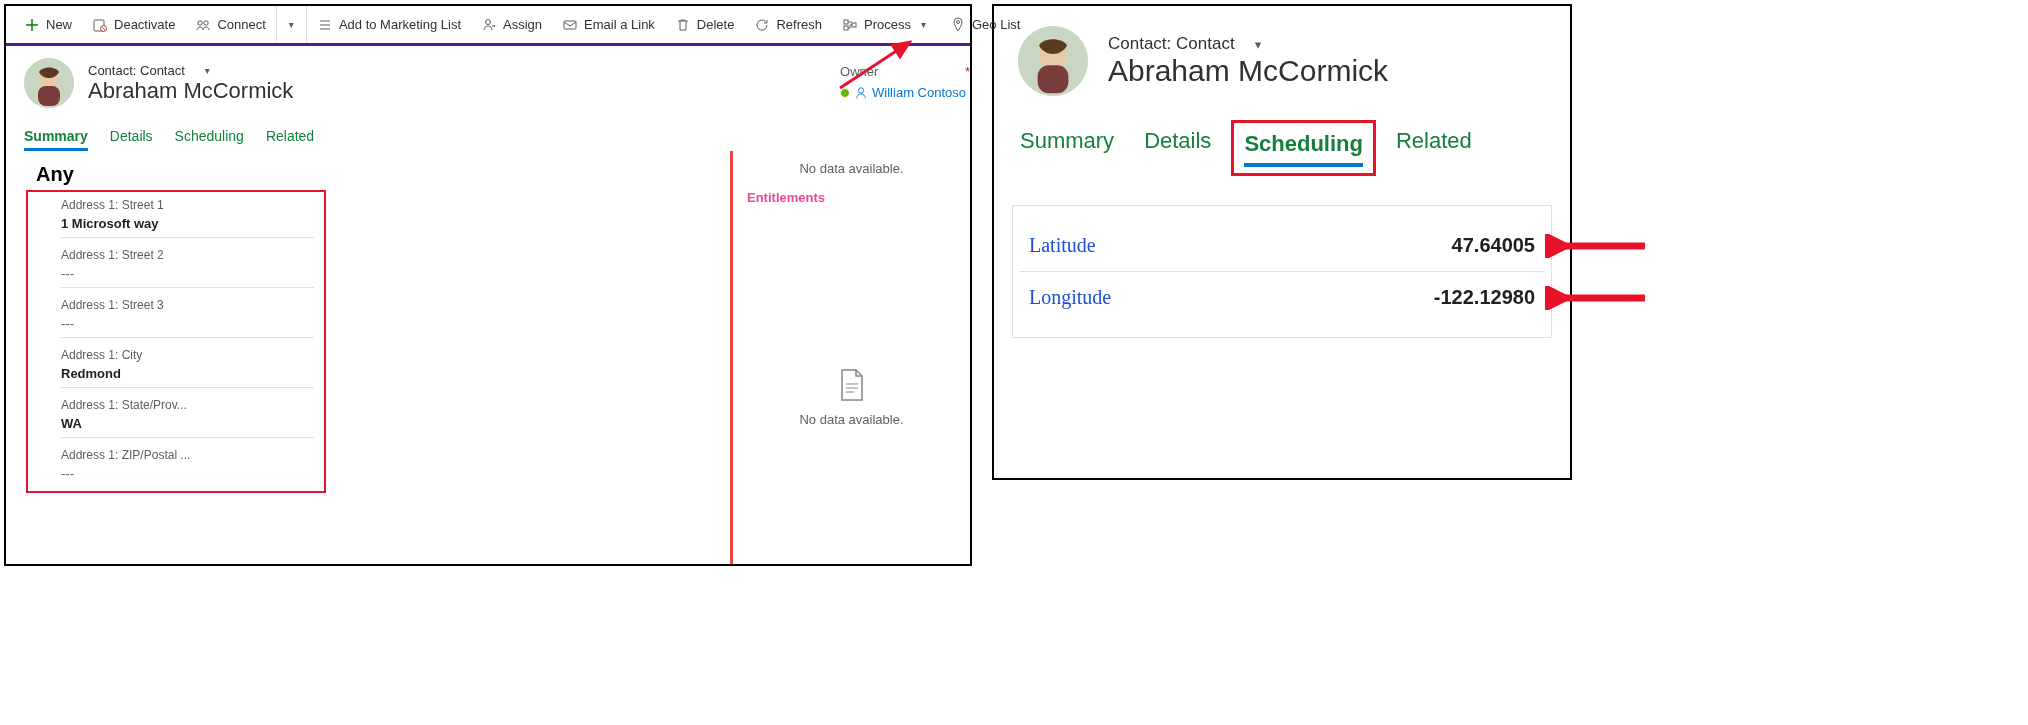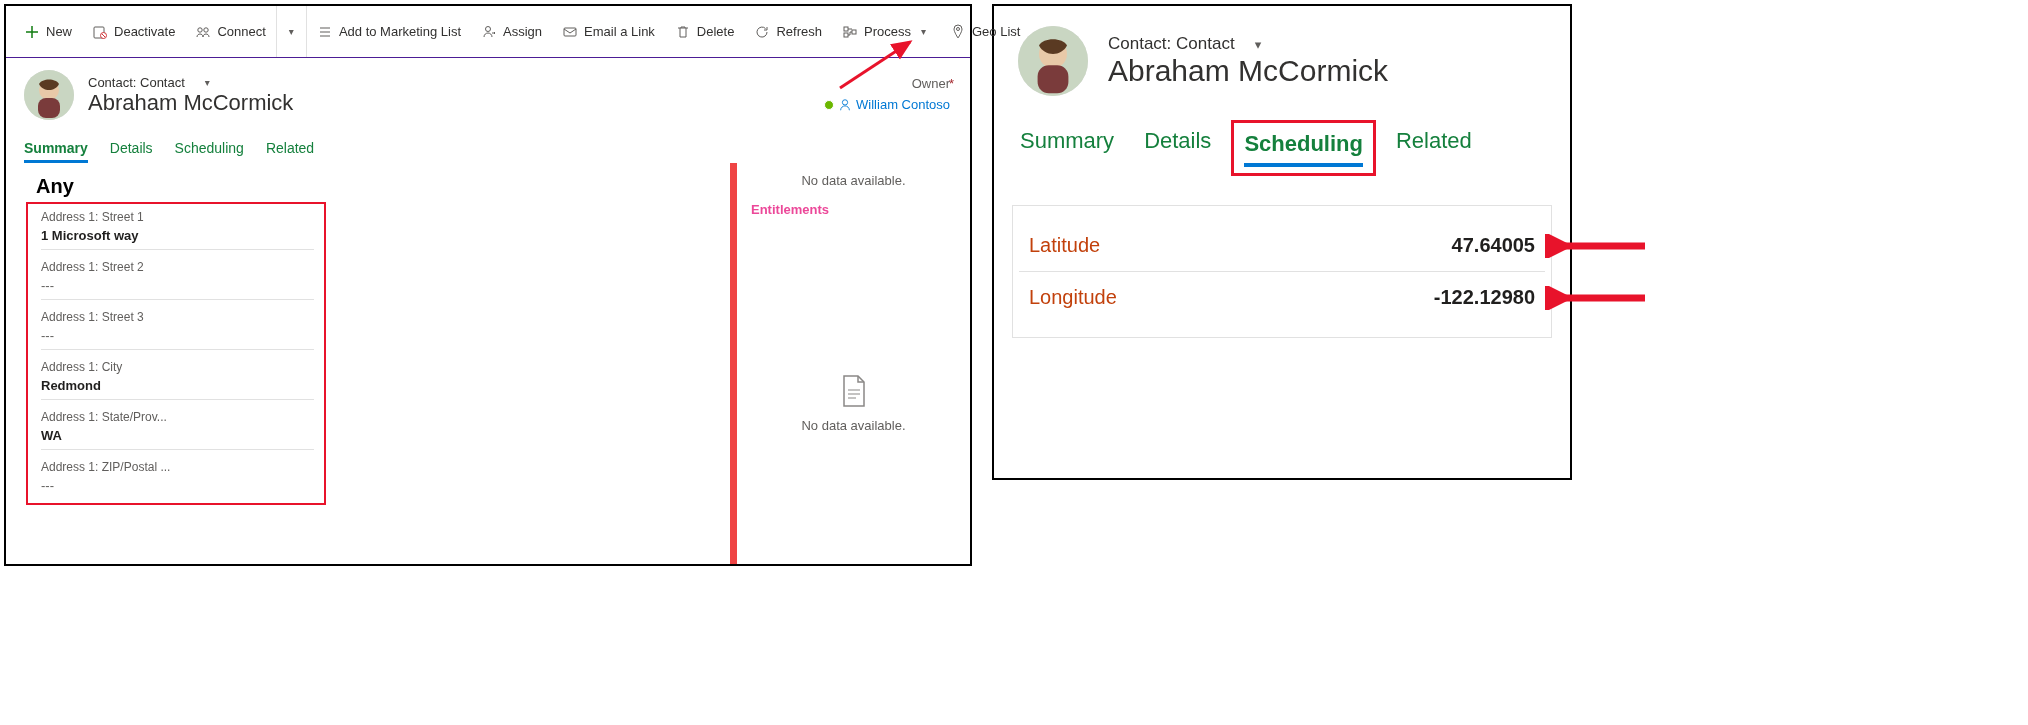--- a/index.html
+++ b/index.html
@@ -2,72 +2,72 @@
 <html><head>
 <meta charset="utf-8">
 <style>
   * { box-sizing: border-box; margin: 0; padding: 0; font-family: "Segoe UI", Arial, sans-serif; }
   body { background: #fff; display: flex; gap: 20px; padding: 4px; width: 2028px; }
   .panel { border: 2px solid #000; background: #fff; }
   .panel-left { width: 968px; height: 562px; display: flex; flex-direction: column; }
   .panel-right { width: 580px; height: 476px; display: flex; flex-direction: column; padding: 0; }
 
   
-  .cmdbar { display: flex; align-items: center; height: 52px; border-bottom: 1px solid #4c1d95; padding: 0 8px; font-size: 13px; color: #323130; position: relative; }
+  .cmdbar { display: flex; align-items: center; height: 40px; border-bottom: 3px solid #4c1d95; padding: 0 8px; font-size: 13px; color: #323130; position: relative; }
   .cmd { display: flex; align-items: center; gap: 6px; padding: 0 10px; height: 100%; cursor: pointer; white-space: nowrap; }
   .chev { font-size: 10px; color: #605e5c; padding: 0 4px; }
   .ico { width: 16px; height: 16px; display: inline-flex; align-items: center; justify-content: center; }
 
   
   .record-header { display: flex; align-items: center; padding: 12px 18px 6px 18px; gap: 14px; position: relative; }
   .avatar { width: 50px; height: 50px; border-radius: 50%; overflow: hidden; background: #ddd; flex-shrink: 0; }
   .avatar-lg { width: 70px; height: 70px; }
   .avatar svg { width: 100%; height: 100%; }
   .entity-line { font-size: 13px; color: #323130; display: flex; align-items: center; gap: 16px; }
   .record-name { font-size: 22px; color: #323130; font-weight: 400; }
   .record-name-lg { font-size: 30px; font-weight: 400; }
 
-  .owner-block { position: absolute; right: 20px; top: 18px; font-size: 13px; text-align: right; }
+  .owner-block { position: absolute; right: 4px; top: 18px; font-size: 13px; text-align: left; }
   .owner-label { color: #605e5c; }
   .owner-req { color: #a4262c; position: absolute; right: -4px; top: 0;}
   .owner-value { color: #0078d4; display: flex; align-items: center; gap: 4px; margin-top: 6px; }
   .presence { width: 10px; height: 10px; border-radius: 50%; background: #6bb700; border: 1px solid #fff; }
   .person-ico { width:14px;height:14px; }
 
   
   .tabs { display: flex; gap: 22px; padding: 8px 18px 0 18px; border-bottom: 1px solid transparent; font-size: 14px; color: #15803d; }
   .tabs-lg { font-size: 22px; gap: 30px; padding: 20px 8px 8px 8px; margin: 0 18px; }
   .tab { padding: 6px 0; cursor: pointer; position: relative; }
   .tab.active { font-weight: 600; }
   .tab.active::after { content:""; position:absolute; left:0; right:0; bottom:-1px; height:3px; background:#0078d4; }
   .tabs-lg .tab.active::after { height:4px; bottom:-4px; }
   .tab-box-highlight { border: 3px solid #e8132b; padding: 2px 10px 10px 10px; margin: -2px -10px -10px -10px; }
 
   
   .body-cols { display: flex; flex: 1; overflow: hidden; }
   .col-main { flex: 1; padding: 8px 8px 8px 20px; overflow: auto; }
-  .col-side { width: 240px; border-left: 7px solid #ef4444; padding: 10px 14px; font-size: 13px; color: #605e5c; display:flex; flex-direction:column; }
+  .col-side { width: 240px; border-left: 3px solid #ef4444; padding: 10px 14px; font-size: 13px; color: #605e5c; display:flex; flex-direction:column; }
   .side-empty { text-align: center; color: #605e5c; }
   .side-section-title { font-size: 13px; color: #ec4899; margin: 14px 0 6px; font-weight:600; }
   .side-panel { flex:1; display:flex; flex-direction:column; align-items:center; justify-content:center; gap:10px; margin-top:30px;}
   .doc-ico { width:28px; height:34px; }
 
   
   .group-title { font-size: 20px; font-weight: 700; padding: 4px 0 4px 10px; }
   .fields-box { border: 2px solid #e8132b; width: 300px; }
-  .field-row {  padding: 6px 10px 4px 13px; }
+  .field-row {  padding: 6px 10px 4px 6px; margin-left: 27px; }
   .field-label { font-size: 12px; color: #605e5c; }
   .field-value { font-size: 13px; color: #201f1e; font-weight: 600; padding: 4px 0 6px 0; border-bottom: 1px solid #e1e1e1; }
   .field-value.empty { font-weight: 400; color: #605e5c; }
 
   
   .sched-card { margin: 30px 18px 0 18px; border: 1px solid #e1e1e1; padding: 14px 6px; }
   .sched-row { display:flex; align-items:center; justify-content:space-between; padding: 14px 10px; border-bottom: 1px solid #e1e1e1; position:relative;}
   .sched-row:last-child { border-bottom:none; }
-  .sched-label { font-size: 20px; color:#c2410c; }
+  .sched-label { font-size: 20px; color:#1d4ed8;font-family:Liberation Serif, serif; }
   .sched-value { font-size: 20px; font-weight:700; color:#201f1e; }
   .arrow-svg { position: absolute; }
   
   .panel-right .record-header { padding: 20px 24px 6px 24px; gap:20px;}
 </style>
 </head>
 <body>
 
 <div class="panel panel-left">
 

